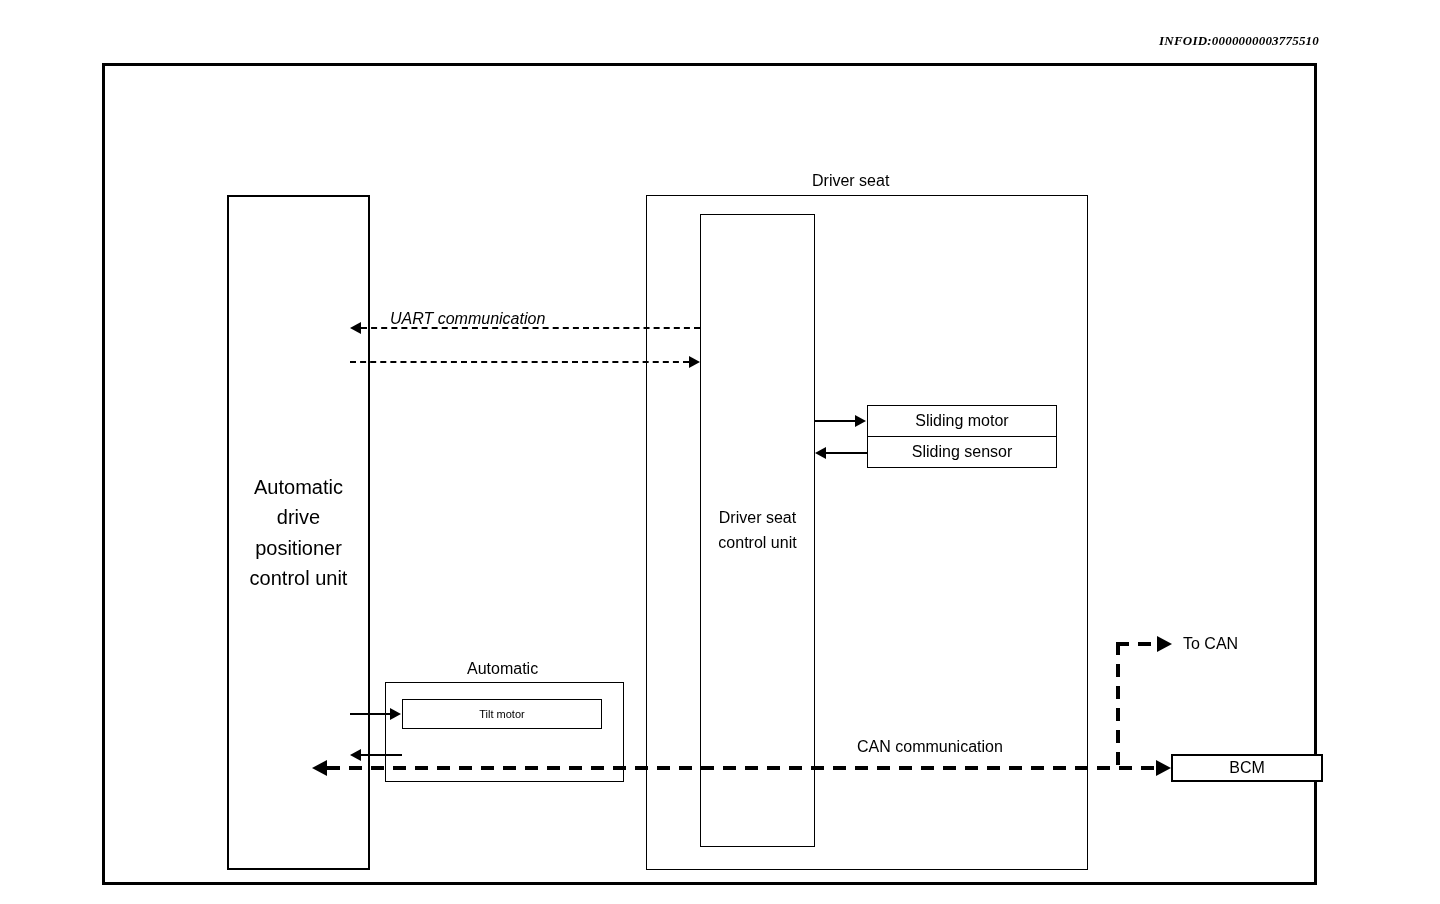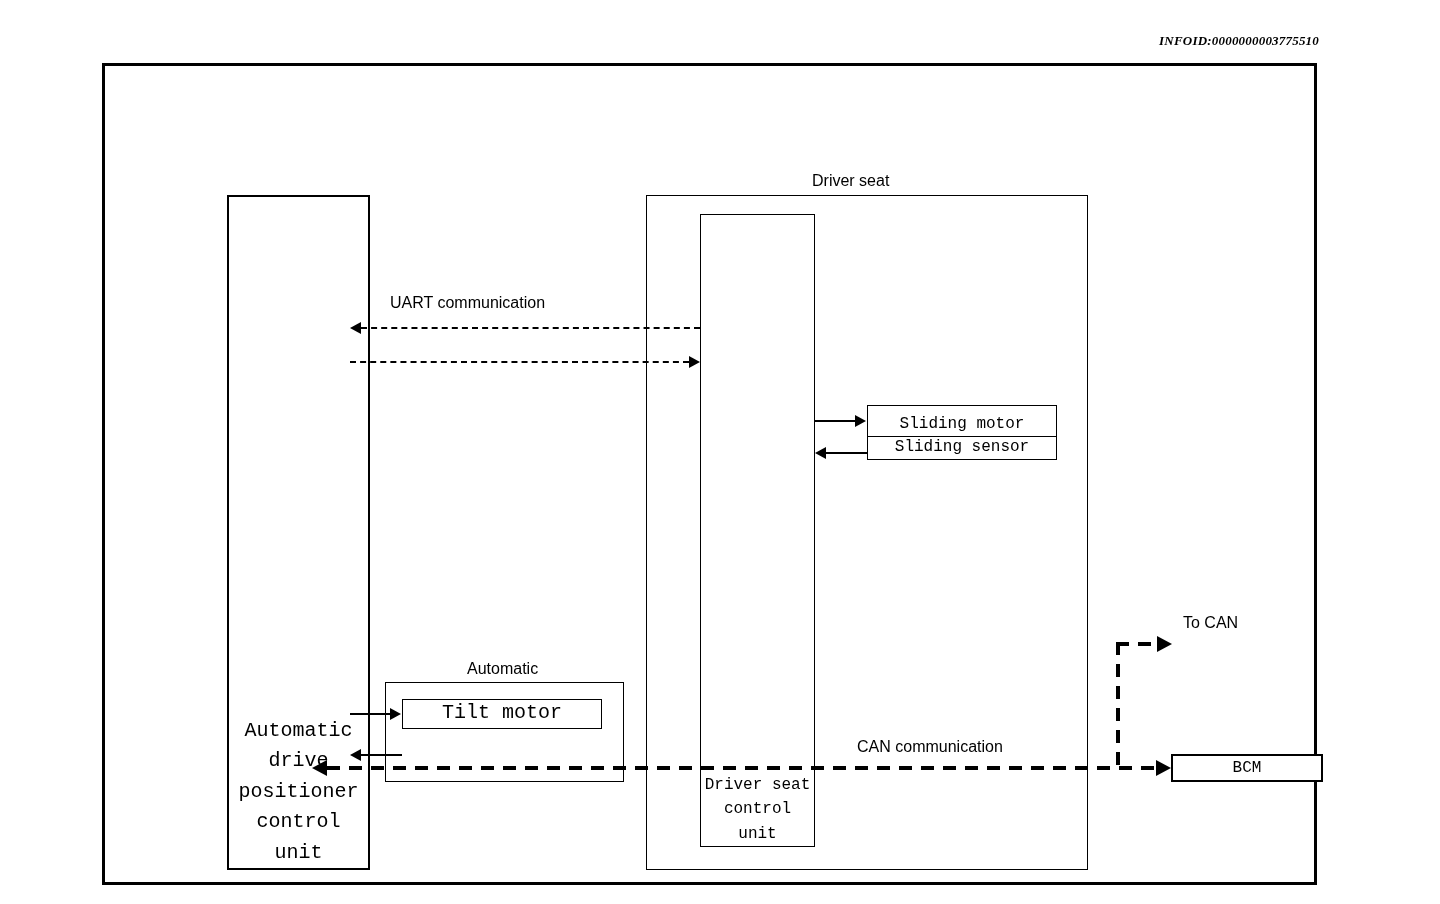--- a/index.html
+++ b/index.html
@@ -40,26 +40,25 @@
     box-sizing: border-box;
     background: #ffffff;
   }
   
   .box {
     position: absolute;
     border: 2px solid #000000;
     box-sizing: border-box;
     background: #ffffff;
     display: flex;
-    align-items: flex-end;
+    align-items: center;
     justify-content: center;
     text-align: center;
     font-size: 16px;
     line-height: 1.52;
-    font-family: Liberation Mono, monospace;
   }
   .box-thin {
     border-width: 1px;
   }
   #adp-unit {
     left: 122px;
     top: 129px;
     width: 143px;
     height: 675px;
     font-size: 20px;
@@ -84,38 +83,38 @@
     top: 339px;
     width: 190px;
     height: 32px;
     border-width: 1px;
     font-size: 16px;
   }
   #sliding-sensor {
     left: 762px;
     top: 370px;
     width: 190px;
-    height: 24px;
+    height: 32px;
     border-width: 1px;
     font-size: 16px;
   }
   #steering-group {
     left: 280px;
     top: 616px;
     width: 239px;
     height: 100px;
     border-width: 1px;
   }
   #tilt-motor {
     left: 297px;
     top: 633px;
     width: 200px;
     height: 30px;
     border-width: 1px;
-    font-size: 20px;
+    font-size: 11px;
   }
   #tilt-sensor {
     left: 297px;
     top: 674px;
     width: 200px;
     height: 30px;
     border-width: 1px;
     font-size: 16px;
   }
   #bcm-box {
@@ -135,29 +134,30 @@
   #label-driver-seat {
     left: 707px;
     top: 106px;
   }
   #label-steering {
     left: 362px;
     top: 594px;
   }
   #label-uart {
     left: 285px;
-    top: 228px;
+    top: 244px;
+    font-style: italic;
   }
   #label-can {
     left: 752px;
     top: 672px;
   }
   #label-to-can {
     left: 1078px;
-    top: 548px;
+    top: 569px;
   }
   
   .hline {
     position: absolute;
     height: 0;
     border-top: 2px solid #000000;
   }
   
   .arrow-r, .arrow-l, .arrow-u {
     position: absolute;

